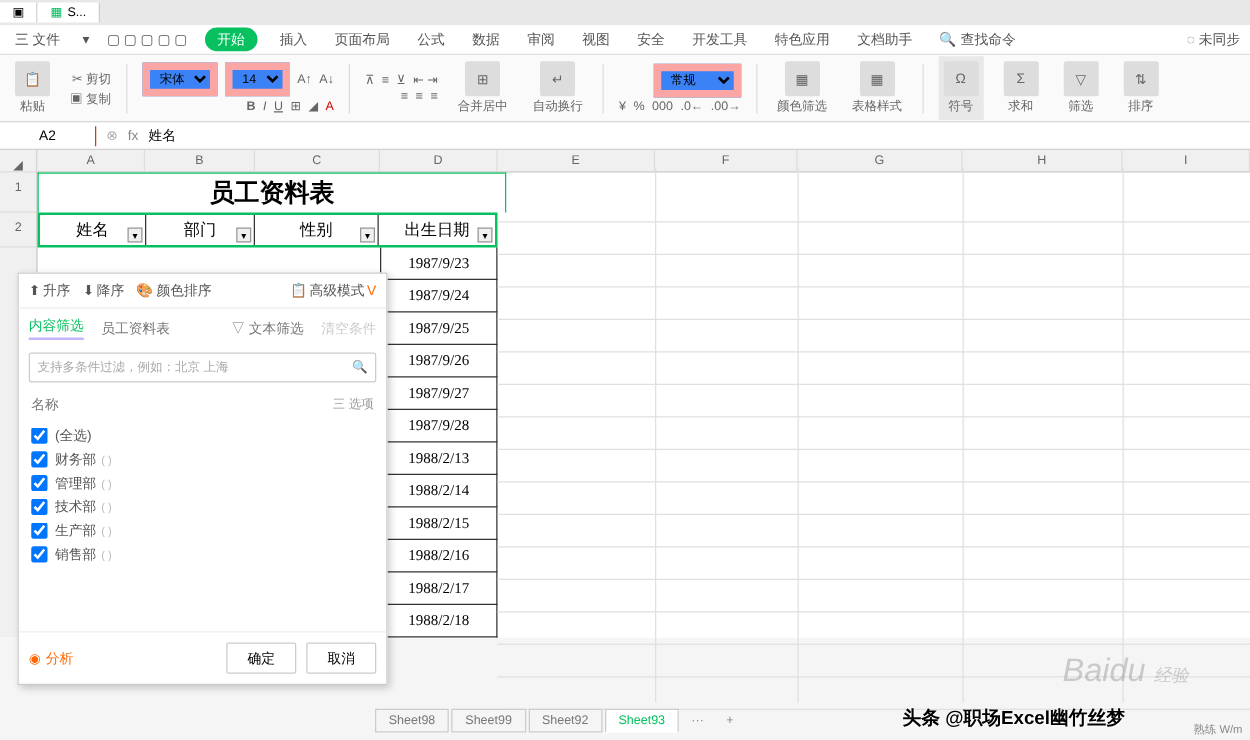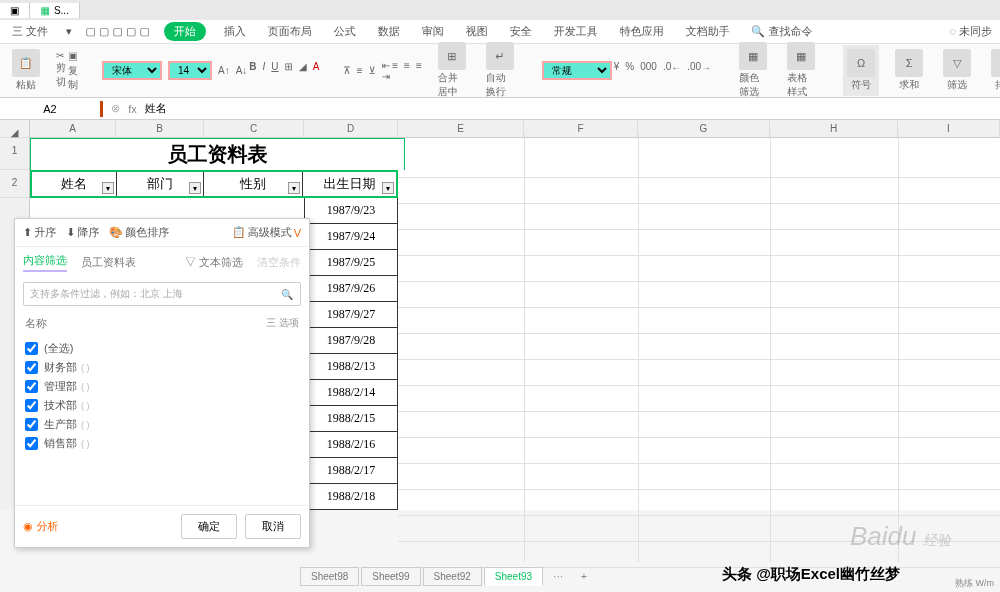--- a/index.html
+++ b/index.html
@@ -12,31 +12,31 @@
 .doc-tab.active { background: #fff; }
 
 
 .menu-bar { height: 24px; background: #fff; display: flex; align-items: center; padding: 0 8px; gap: 14px; font-size: 11px; color: #555; border-bottom: 1px solid #e0e0e0; }
 .menu-item { cursor: pointer; padding: 2px 4px; }
 .menu-item.active { background: #07c160; color: #fff; border-radius: 10px; padding: 2px 10px; }
 .menu-right { margin-left: auto; display: flex; gap: 10px; align-items: center; }
 
 
 .ribbon { height: 54px; background: #fafafa; border-bottom: 1px solid #d0d0d0; display: flex; align-items: center; padding: 4px 8px; gap: 12px; font-size: 10px; color: #666; }
-.ribbon-group { display: flex; flex-direction: row; gap: 2px; align-items: flex-start; }
+.ribbon-group { display: flex; flex-direction: column; gap: 2px; align-items: flex-end; }
 .ribbon-row { display: flex; gap: 6px; align-items: center; }
 .ribbon-btn { display: flex; flex-direction: column; align-items: center; gap: 1px; padding: 2px 4px; cursor: pointer; }
 .ribbon-icon { width: 18px; height: 18px; background: #ddd; border-radius: 2px; display: flex; align-items: center; justify-content: center; font-size: 11px; }
 .ribbon-icon.big { width: 28px; height: 28px; }
-.font-select { border: 2px solid #fca5a5; background: #5eead4; padding: 1px 4px; font-size: 10px; min-width: 60px; }
+.font-select { border: 6px solid #fca5a5; background: #3b82f6; padding: 1px 4px; font-size: 10px; min-width: 60px; }
 .divider { width: 1px; height: 40px; background: #ddd; }
 
 
 .formula-bar { height: 22px; background: #fff; border-bottom: 1px solid #d0d0d0; display: flex; align-items: center; font-size: 11px; }
-.name-box { width: 103px; border-right: 3px solid #c2410c; padding: 2px 22px; text-align: center; }
+.name-box { width: 77px; border-right: 1px solid #c2410c; padding: 2px 22px; text-align: center; }
 .fx-area { display: flex; align-items: center; gap: 8px; padding: 0 8px; flex: 1; }
 .fx-label { color: #888; }
 
 
 .grid-area { display: flex; background: #fff; }
 .row-headers { width: 30px; background: #f0f0f0; border-right: 1px solid #ccc; }
 .row-head { height: 26px; border-bottom: 1px solid #ddd; text-align: center; font-size: 10px; color: #666; line-height: 26px; }
 .row-head.first { height: 18px; }
 .col-headers { height: 18px; background: #f0f0f0; border-bottom: 1px solid #ccc; display: flex; }
 .col-head { border-right: 1px solid #ddd; text-align: center; font-size: 10px; color: #666; line-height: 18px; }

